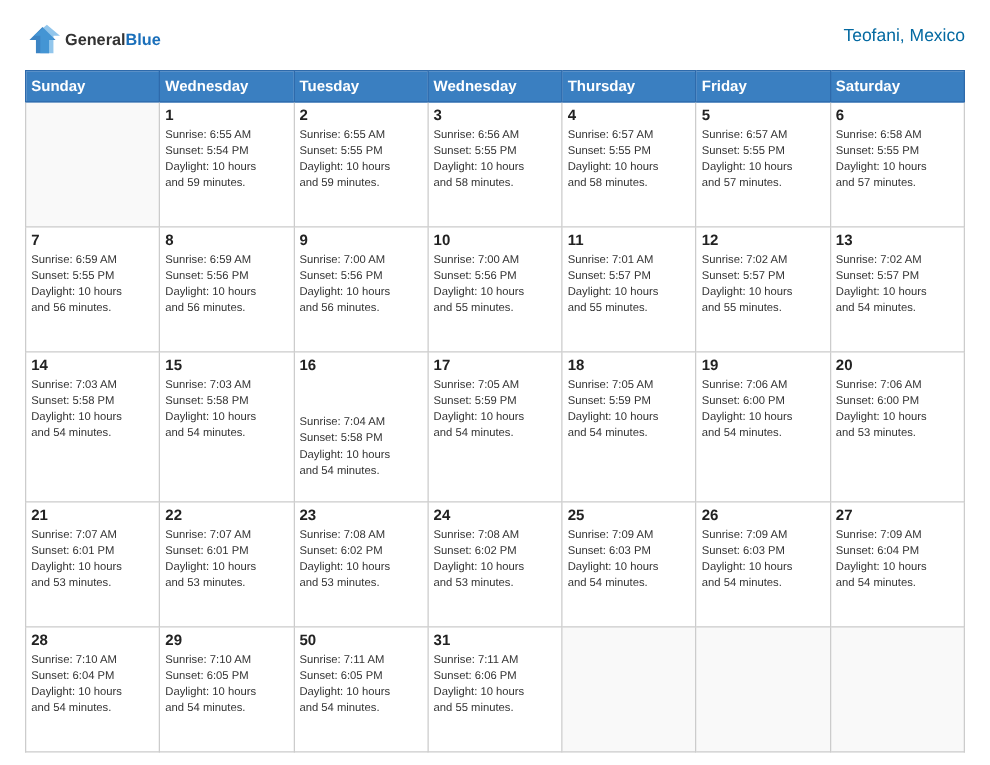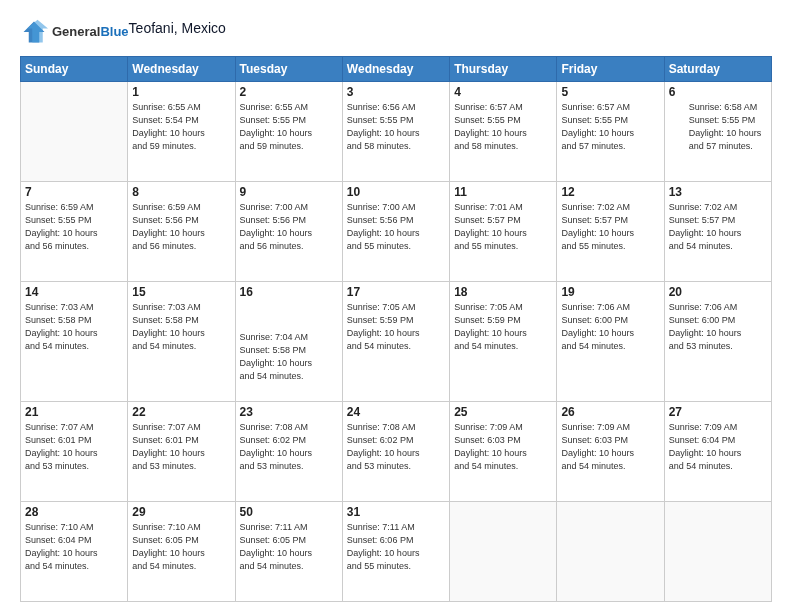--- a/index.html
+++ b/index.html
@@ -12,20 +12,21 @@
     }
     .page {
       width: 792px;
       height: 612px;
       padding: 18px 20px 10px 20px;
       display: flex;
       flex-direction: column;
     }
     .header {
       display: flex;
+      justify-content: space-between;
       align-items: flex-start;
       margin-bottom: 10px;
     }
     .logo {
       display: flex;
       align-items: center;
       gap: 4px;
     }
     .logo-icon {
       width: 28px;
@@ -34,21 +35,21 @@
     .title-block {
       text-align: right;
     }
     .month-title {
       font-size: 32px;
       font-weight: bold;
       color: #222;
     }
     .subtitle {
       font-size: 14px;
-      color: #0f172a;
+      color: #0369a1;
       margin-top: 2px;
     }
     .calendar {
       width: 100%;
       border-collapse: collapse;
       flex: 1;
     }
     .calendar th {
       background: #3a7fc1;
       color: #fff;
@@ -150,21 +151,21 @@
           </td>
           <td>
             <div class="day-number">5</div>
             <div class="day-info" style="white-space: pre-line;">Sunrise: 6:57 AM
 Sunset: 5:55 PM
 Daylight: 10 hours
 and 57 minutes.</div>
           </td>
           <td>
             <div class="day-number">6</div>
-            <div class="day-info" style="white-space: pre-line; margin-left: 20px;">Sunrise: 6:58 AM
+            <div class="day-info" style="white-space: pre-line;">Sunrise: 6:58 AM
 Sunset: 5:55 PM
 Daylight: 10 hours
 and 57 minutes.</div>
           </td>
         </tr>
         <tr>
           <td>
             <div class="day-number">7</div>
             <div class="day-info" style="white-space: pre-line;">Sunrise: 6:59 AM
 Sunset: 5:55 PM

